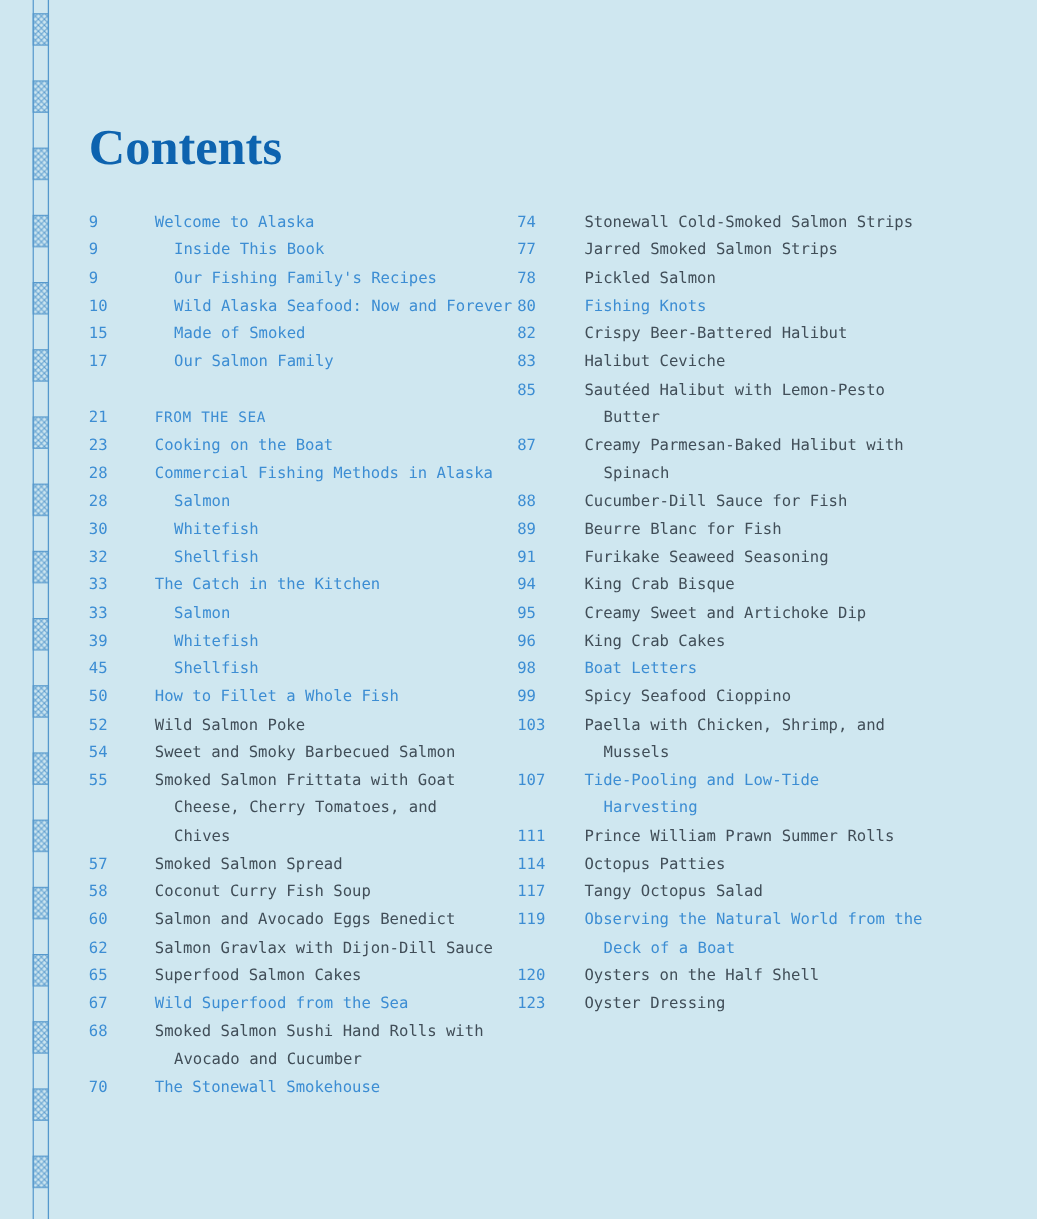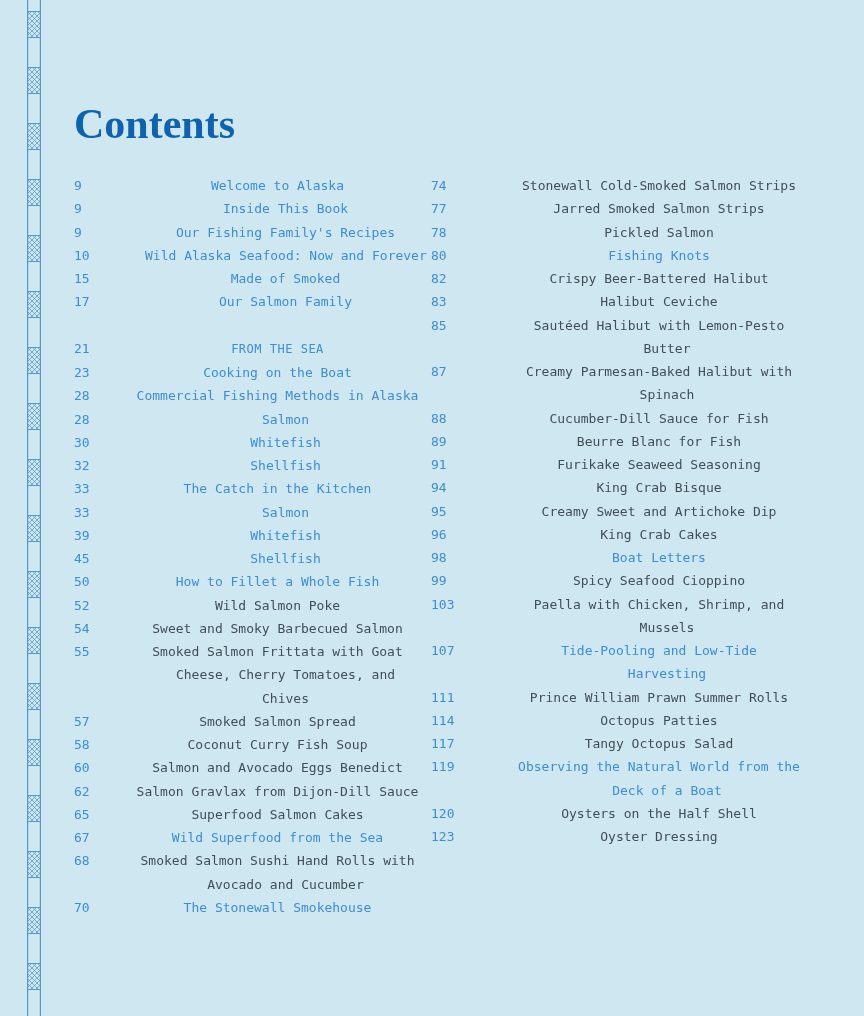--- a/index.html
+++ b/index.html
@@ -32,21 +32,21 @@
     position:absolute;top:174px;
     font-size:13px;line-height:23.25px;
     color:var(--text);
   }
   .col-left{left:74px;width:352px;}
   .col-right{left:431px;width:400px;}
   .toc-row{display:flex;align-items:flex-start;}
   .toc-row.spacer{height:23.25px;}
   .pg{flex:0 0 55px;color:var(--link);white-space:pre;}
   .col-right .pg{flex-basis:56px;}
-  .titles{flex:1;min-width:0;text-align:center;}
+  .titles{flex:1;min-width:0;}
   .line{white-space:pre;}
   .line.ind{padding-left:16px;}
   .toc-row.link .titles{color:var(--link);}
   .toc-row.section .titles{color:var(--link);font-size:12px;letter-spacing:0.5px;}
   .toc-row.section{align-items:baseline;}
 </style>
 </head>
 <body>
 
 <div class="page">
@@ -205,21 +205,21 @@
       </div>
       <div class="toc-row plain">
         <span class="pg">60</span>
         <span class="titles">
           <div class="line">Salmon and Avocado Eggs Benedict</div>
         </span>
       </div>
       <div class="toc-row plain">
         <span class="pg">62</span>
         <span class="titles">
-          <div class="line">Salmon Gravlax from Dijon-Dill Sauce</div>
+          <div class="line">Salmon Gravlax with Dijon-Dill Sauce</div>
         </span>
       </div>
       <div class="toc-row plain">
         <span class="pg">65</span>
         <span class="titles">
           <div class="line">Superfood Salmon Cakes</div>
         </span>
       </div>
       <div class="toc-row link">
         <span class="pg">67</span>

